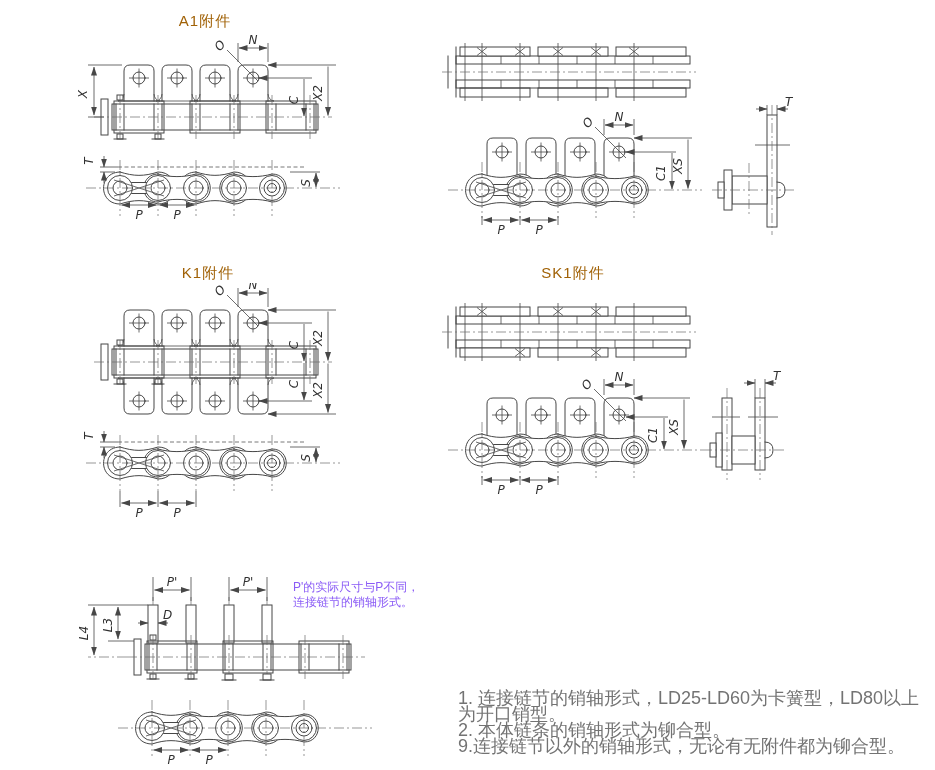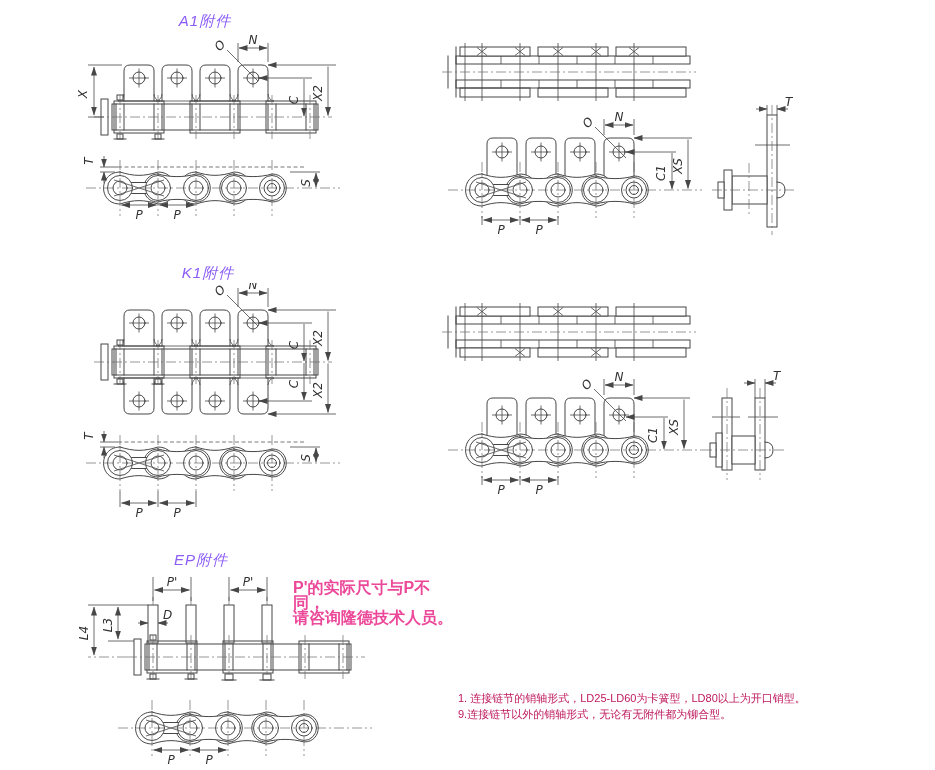--- a/index.html
+++ b/index.html
@@ -1,30 +1,30 @@
 <!DOCTYPE html>
 <html><head>
 <meta charset="utf-8">
 <style>
   html,body{margin:0;padding:0;background:#fff;}
   #page{position:relative;width:935px;height:770px;background:#fff;overflow:hidden;
         font-family:"Liberation Sans","DejaVu Sans",sans-serif;}
-  .sec-title{position:absolute;text-align:center;color:#8b5cf6;font-size:15px;
-             letter-spacing:1px;font-family:"Liberation Sans","DejaVu Sans",sans-serif;font-style:italic;}
+  .sec-title{position:absolute;text-align:center;color:#a16207;font-size:15px;
+             letter-spacing:1px;font-family:"Liberation Sans","DejaVu Sans",sans-serif;}
   .drawing{position:absolute;}
   .ln{stroke:#474747;stroke-width:1;fill:none;stroke-linecap:square;}
   .f{fill:#ffffff;}
   .fn{fill:none;}
   .s2{stroke:#474747;stroke-width:.8;fill:none;}
   .dim{stroke:#474747;stroke-width:.8;fill:none;}
   .cl{stroke:#6a6a6a;stroke-width:.7;fill:none;stroke-dasharray:10 3 2 3;}
   .dsh{stroke:#555;stroke-width:.8;fill:none;stroke-dasharray:4 2.5;}
   text.dl{font:italic 12px "DejaVu Sans",sans-serif;fill:#303030;}
-  .note{position:absolute;font-size:16px;line-height:15px;color:#ec4899;font-weight:bold;}
-  .footnotes{position:absolute;font-size:11px;line-height:16px;color:#be185d;}
+  .note{position:absolute;font-size:12px;line-height:15px;color:#8b5cf6;}
+  .footnotes{position:absolute;font-size:18px;line-height:16px;color:#737373;}
 </style>
 </head>
 <body>
 
 <div id="page">
 
 <svg width="0" height="0" style="position:absolute">
  <defs>
   <marker id="arr" markerWidth="9" markerHeight="6" refX="8.5" refY="3" orient="auto-start-reverse" markerUnits="userSpaceOnUse">
     <path d="M0,0 L9,3 L0,6 Z" fill="#474747"></path>
@@ -82,21 +82,21 @@
   <g id="g-tabK">
     <path class="ln f" d="M-15,44 V6 Q-15,0 -9,0 H9 Q15,0 15,6 V44"></path>
     <circle class="ln f" cx="0" cy="17" r="6"></circle>
     <path class="s2" d="M-10,17 H10 M0,7.5 V26.5"></path>
   </g>
  </defs>
 </svg>
 
 <div class="sec-title" style="left:60px;top:12px;width:290px;">A1附件</div>
 <div class="sec-title" style="left:68px;top:264px;width:280px;">K1附件</div>
-<div class="sec-title" style="left:61px;top:551px;width:280px;">EP附件</div>
+<div class="sec-title" style="left:428px;top:264px;width:290px;">SK1附件</div>
 
 <svg class="drawing" style="left:60px;top:35px" width="330" height="200" viewBox="0 0 330 200">
   <g>
     <use href="#g-tab" x="79" y="30"></use>
         <use href="#g-tab" x="117" y="30"></use>
     <use href="#g-tab" x="155" y="30"></use>
         <use href="#g-tab" x="193" y="30"></use>
     <use href="#g-sidechain" x="50" y="82"></use>
   </g>
   <g>
@@ -331,21 +331,22 @@
   <g>
     <path class="dim" d="M93.5,205 H128.5" marker-start="url(#arr)" marker-end="url(#arr)"></path>
     <path class="dim" d="M131.5,205 H166.5" marker-start="url(#arr)" marker-end="url(#arr)"></path>
     <text class="dl" x="111" y="219" text-anchor="middle">P</text>
     <text class="dl" x="149" y="219" text-anchor="middle">P</text>
   </g>
 </svg>
 
 <div class="note" style="left:293px;top:580px;width:160px;">
   <div>P'的实际尺寸与P不同，</div>
-  <div>请咨询隆德技术人员。</div>
+  <div>连接链节的销轴形式。</div>
 </div>
 
 <div class="footnotes" style="left:458px;top:690px;width:475px;">
   <div>1. 连接链节的销轴形式，LD25-LD60为卡簧型，LD80以上为开口销型。</div>
+  <div>2. 本体链条的销轴形式为铆合型。</div>
   <div>9.连接链节以外的销轴形式，无论有无附件都为铆合型。</div>
 </div>
 
 </div>
 
 </body></html>

